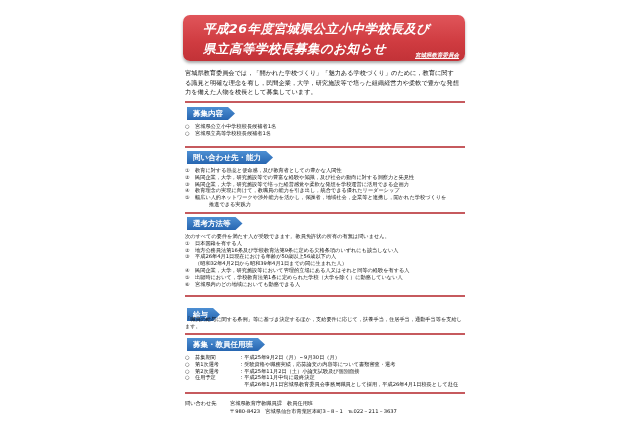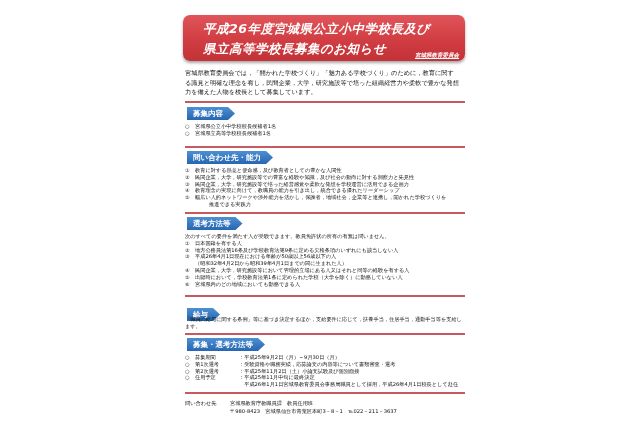--- a/index.html
+++ b/index.html
@@ -145,21 +145,21 @@
       </div>
   </div>
 
   <div class="sep" style="top:295px"></div>
 
   <div class="sec-head" style="top:308px">給与</div>
   <div class="para" style="top:316px">「職員の給与に関する条例」等に基づき決定するほか，支給要件に応じて，扶養手当，住居手当，通勤手当等を支給します。</div>
 
   <div class="sep" style="top:333px"></div>
 
-  <div class="sec-head" style="top:338px">募集・選考方法等</div>
+  <div class="sec-head" style="top:338px">募集・教員任用班</div>
   <div class="list kv" style="top:354px">
     <div class="row">
         <span class="mk">○</span>
         <span class="k">募集期間</span>
         <span>：平成25年9月2日（月）～9月30日（月）</span>
       </div>
     <div class="row">
         <span class="mk">○</span>
         <span class="k">第1次選考</span>
         <span>：受験資格や職務実績，応募論文の内容等について書類審査・選考</span>

